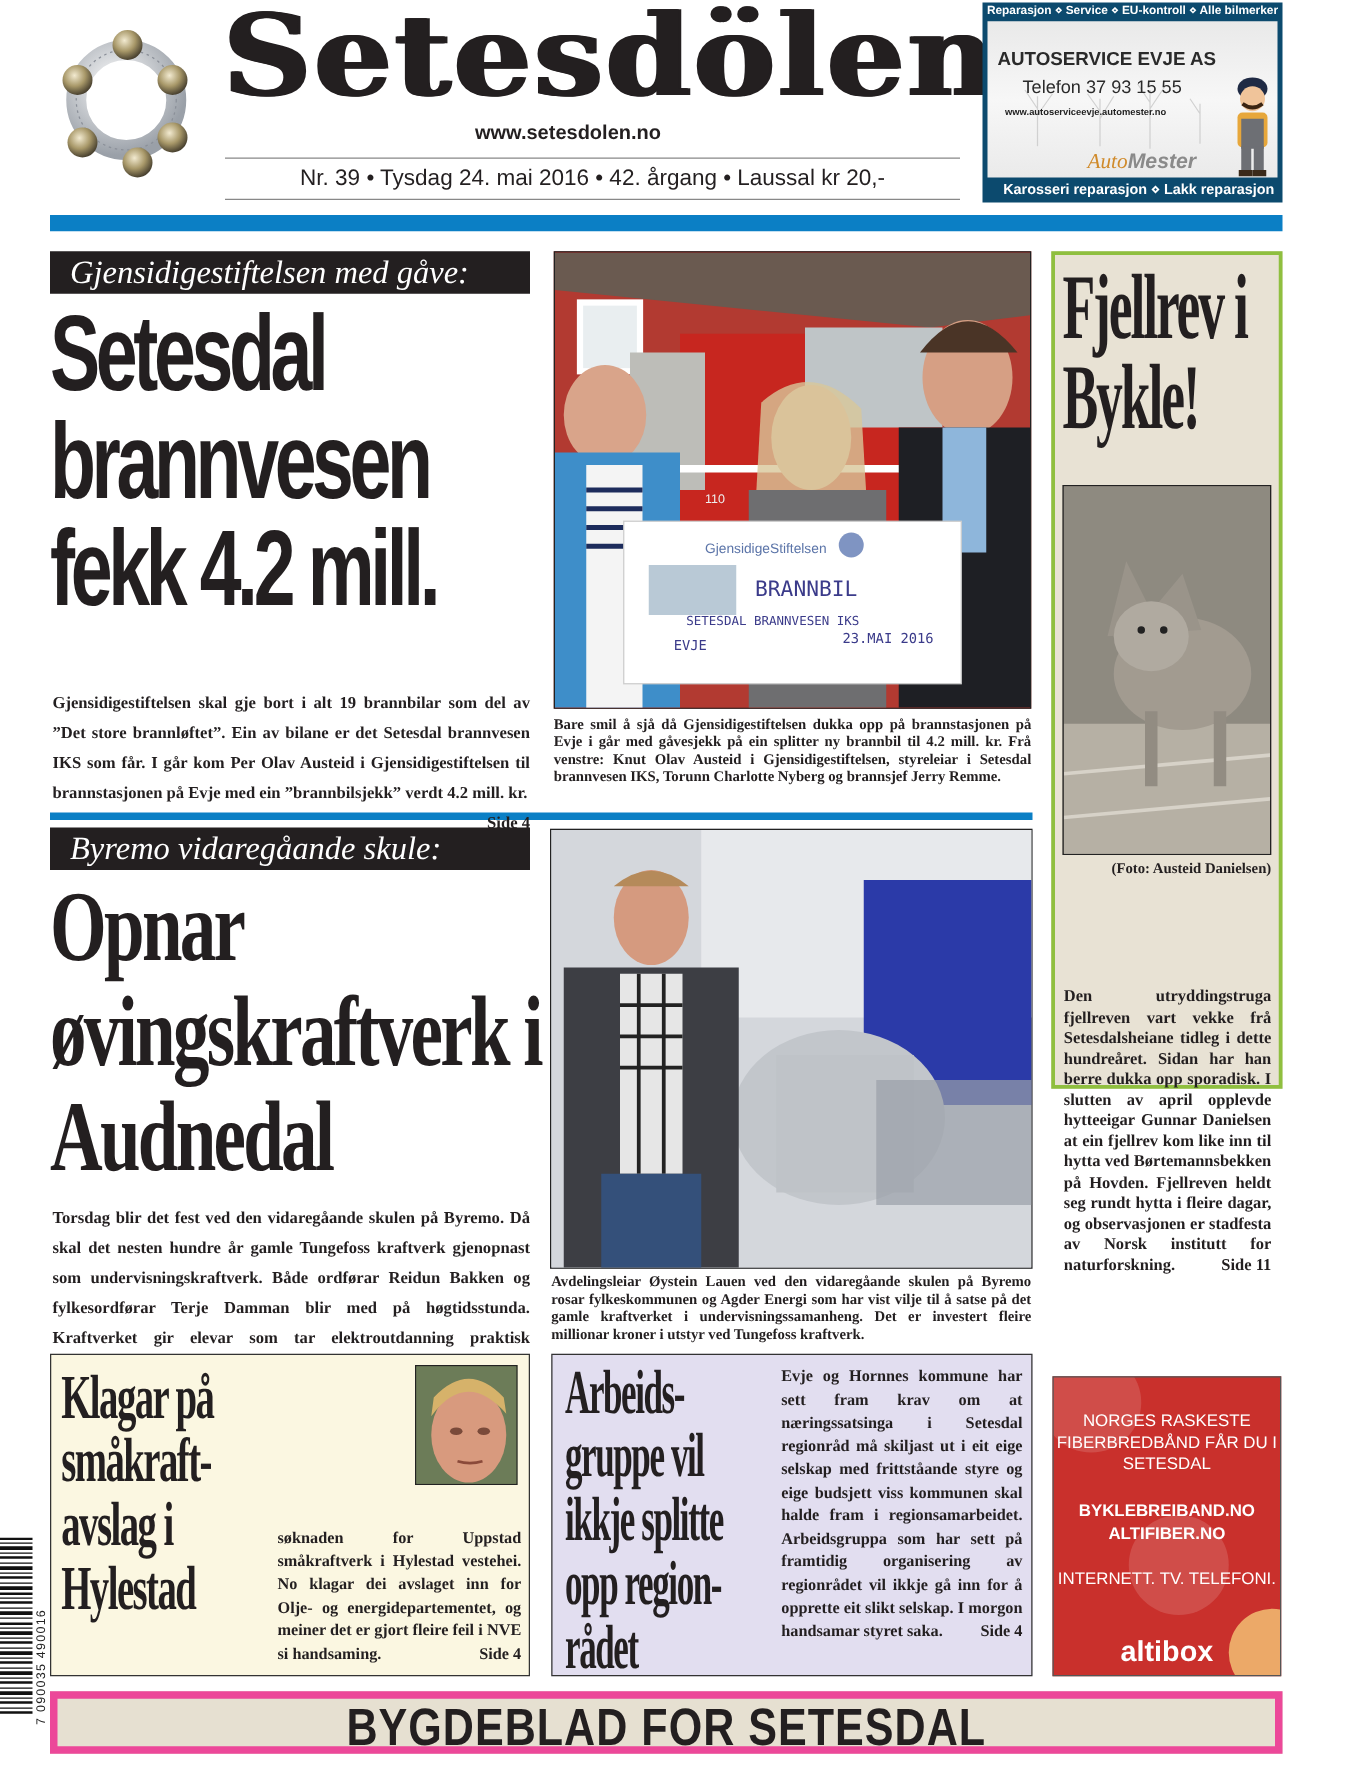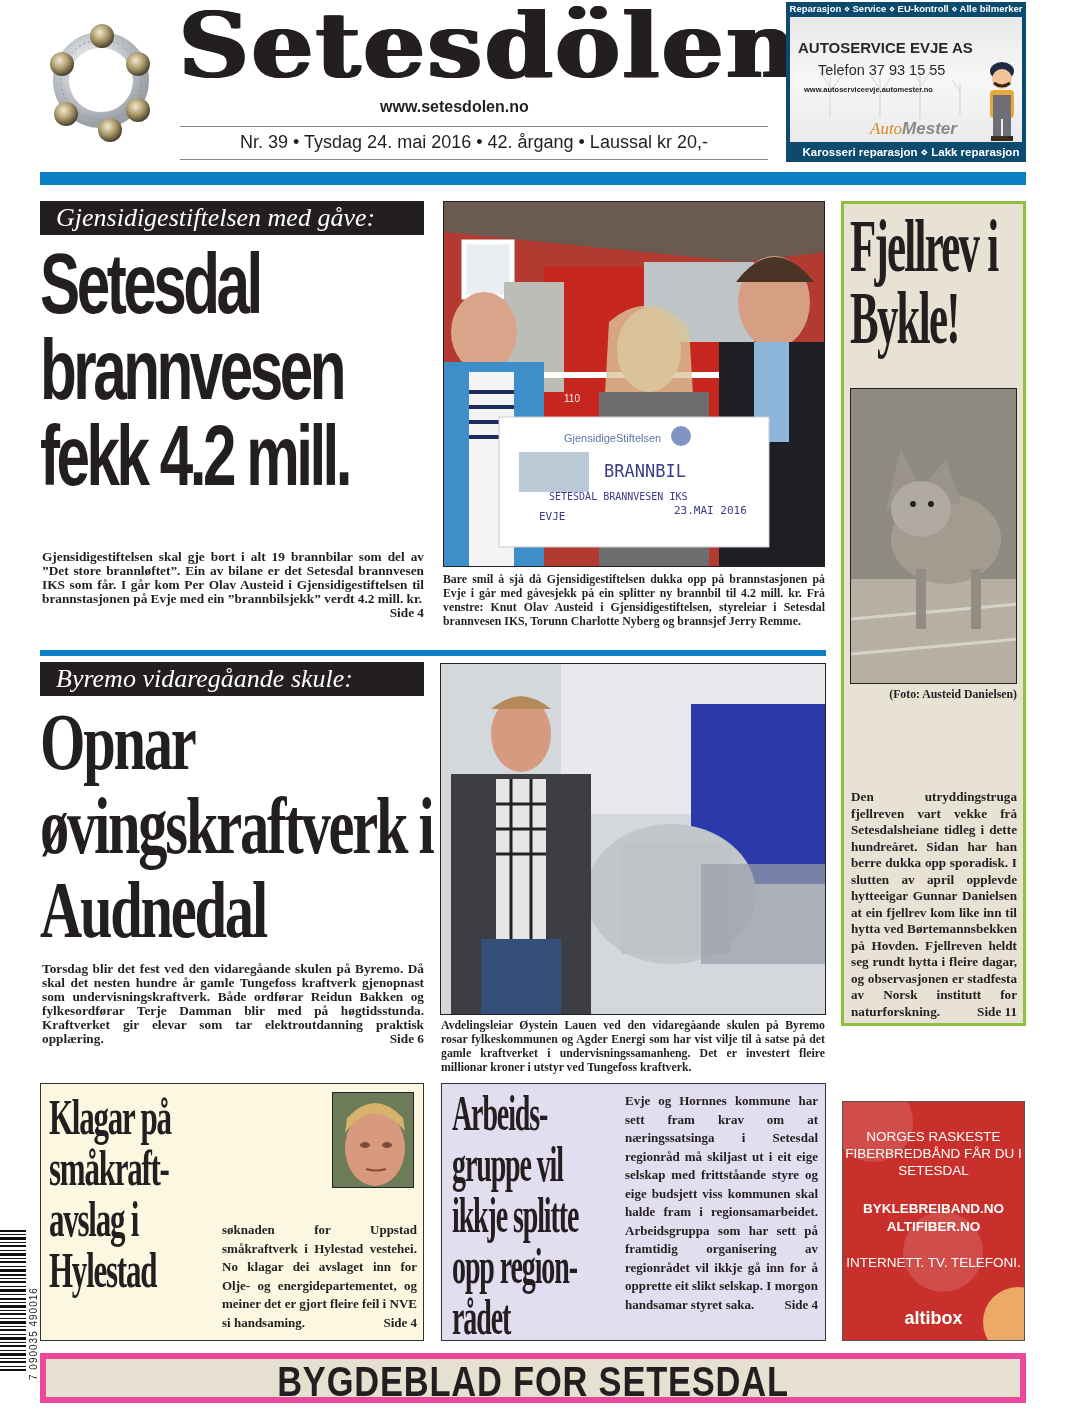--- a/index.html
+++ b/index.html
@@ -48,32 +48,32 @@
   .kicker { background: #231f20; color: #fff; font-style: italic; font-family: "Liberation Serif", serif;
     font-size: 26px; line-height: 34px; padding-left: 16px; white-space: nowrap; }
   #kicker-gjensidige { left: 40px; top: 201px; width: 384px; height: 34px; }
   #kicker-byremo { left: 40px; top: 662px; width: 384px; height: 34px; }
 
   
   #headline-brannvesen { left: 40px; top: 240px; width: 390px;
     font-family: "Liberation Sans", sans-serif; font-weight: bold; font-size: 86px; line-height: 86px;
     letter-spacing: -5px; color: #231f20; transform: scaleX(0.7); transform-origin: top left;
     width: 560px; }
-  .body-text { font-family: "Liberation Serif", serif; font-weight: bold; font-size: 13.3px; line-height: 14px;
+  .body-text { font-family: "Liberation Serif", serif; font-weight: bold; font-size: 13.3px; line-height: 24px;
     text-align: justify; color: #231f20; }
   #lead-brannvesen { left: 42px; top: 550px; width: 382px; }
   .side-ref { float: right; }
 
   
   #photo-cheque { left: 443px; top: 201px; width: 382px; height: 366px; border: 1.5px solid #222;
     overflow: hidden; background: #a9342c; }
   #caption-cheque { left: 443px; top: 572px; width: 382px; font-size: 11.8px; line-height: 14px; }
 
   
-  #box-fjellrev { left: 841px; top: 201px; width: 185px; height: 825px; background: #e8e2d4;
+  #box-fjellrev { left: 841px; top: 201px; width: 185px; height: 670px; background: #e8e2d4;
     border: 3px solid #8fbf3f; }
   #headline-fjellrev { position: absolute; left: 6px; top: 6px; width: 300px;
     font-family: "Liberation Serif", serif; font-weight: bold; font-size: 74px; line-height: 72px;
     letter-spacing: -3px; transform: scaleX(0.58); transform-origin: top left; color: #231f20; }
   #photo-fox { position: absolute; left: 6px; top: 184px; width: 167px; height: 296px;
     border: 1.5px solid #222; overflow: hidden; background: #9a9186; }
   #caption-fox { position: absolute; left: 7px; top: 483px; width: 166px; font-size: 11.8px; line-height: 14.6px; }
   #caption-fox-credit { display: block; text-align: right; }
   #body-fox { position: absolute; left: 7px; top: 585px; width: 166px; font-size: 13.2px; line-height: 16.5px; }
 
@@ -106,21 +106,21 @@
     letter-spacing: -2px; transform: scaleX(0.56); transform-origin: top left; color: #231f20; }
   #body-arbeid { position: absolute; left: 183px; top: 8px; width: 193px; font-size: 13px; line-height: 18.5px; }
 
   
   #ad-altibox { left: 842px; top: 1101px; width: 183px; height: 240px; background: #c9302c;
     border: 1px solid #555; overflow: hidden; text-align: center; color: #fff; font-family: "Liberation Sans", sans-serif; }
   .ad-bokeh { position: absolute; border-radius: 50%; background: rgba(255,255,255,0.14); }
   #ad-altibox-tag { position: absolute; left: 0; top: 26px; width: 100%; font-size: 13.5px; line-height: 17px; }
   #ad-altibox-urls { position: absolute; left: 0; top: 98px; width: 100%; font-size: 13.5px; line-height: 18px; font-weight: bold; }
   #ad-altibox-services { position: absolute; left: 0; top: 152px; width: 100%; font-size: 13.5px; line-height: 18px; }
-  #ad-altibox-logo { position: absolute; left: 0; top: 206px; width: 100%; font-size: 18px; font-weight: bold; }
+  #ad-altibox-logo { position: absolute; left: 0; top: 206px; width: 100%; font-size: 23px; font-weight: bold; }
 
   
   #barcode { left: 0px; top: 1230px; width: 40px; height: 142px; }
   #barcode-digits { left: 28px; top: 1230px; width: 14px; height: 150px; font-family: "Liberation Sans", sans-serif;
     font-size: 10px; writing-mode: vertical-rl; transform: rotate(180deg); color: #222; letter-spacing: 1px; }
 
   
   #footer-banner { left: 40px; top: 1353px; width: 986px; height: 50px; background: #e6e0d1;
     border: 6px solid #ec4899; text-align: center; }
   #footer-text { display: inline-block; font-family: "Liberation Sans", sans-serif; font-weight: bold; font-size: 42px;

